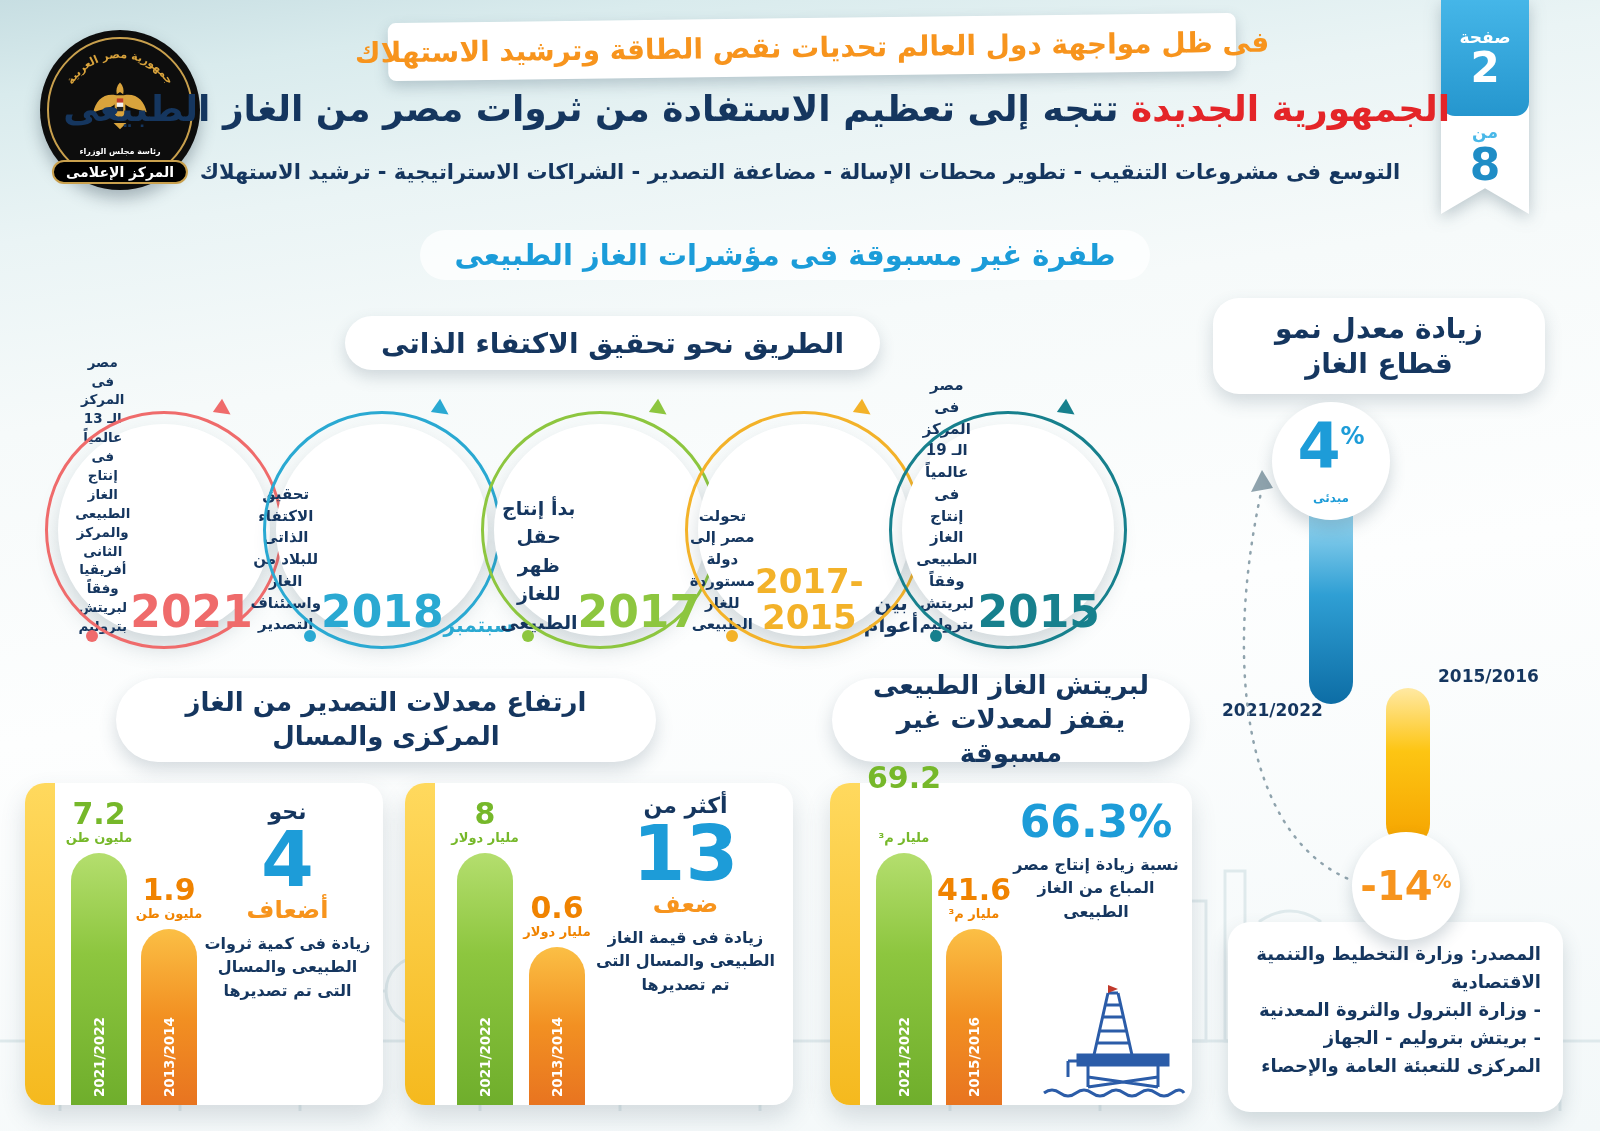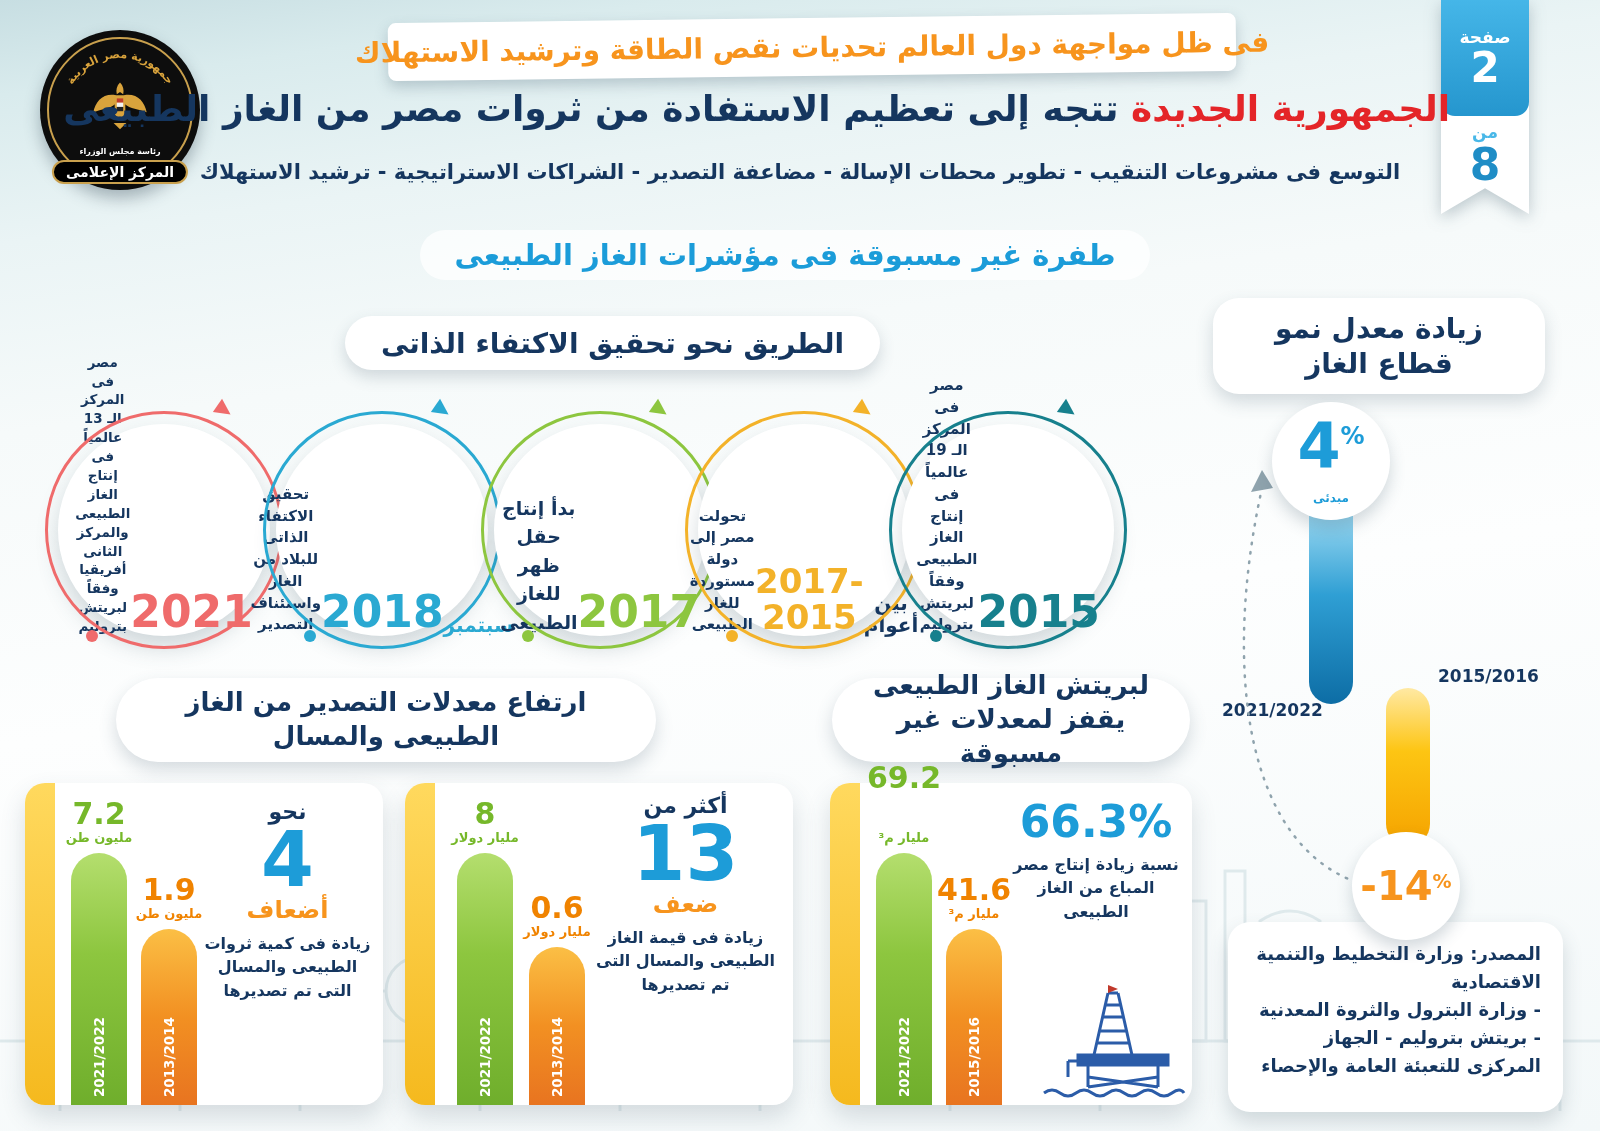--- a/index.html
+++ b/index.html
@@ -245,21 +245,21 @@
   <div class="g-label" style="left:1222px;top:700px;">2021/2022</div>
   <div class="g-bar-yellow"></div>
   <div class="g-label" style="left:1438px;top:666px;">2015/2016</div>
   <div class="g-neg-circle">
     <div class="g-neg-row">
       <span class="v">-14</span>
       <span class="p">%</span>
     </div>
   </div>
 
-  <div class="pill pill-export">ارتفاع معدلات التصدير من الغاز الطبيعى والمسال</div>
+  <div class="pill pill-export">ارتفاع معدلات التصدير من الغاز المركزى والمسال</div>
   <div class="pill pill-prod">لبريتش الغاز الطبيعى يقفز لمعدلات غير مسبوقة</div>
 
   <div class="card" style="left:25px;width:358px;">
     <div class="stripe"></div>
     <div class="bar green" style="left:46px;width:56px;height:252px;">
       <span class="bar-year">2021/2022</span>
     </div>
     <div class="bar-val greent" style="left:24px;bottom:260px;width:100px;">
       <span class="v">7.2</span>
       <span class="u">مليون طن</span>

